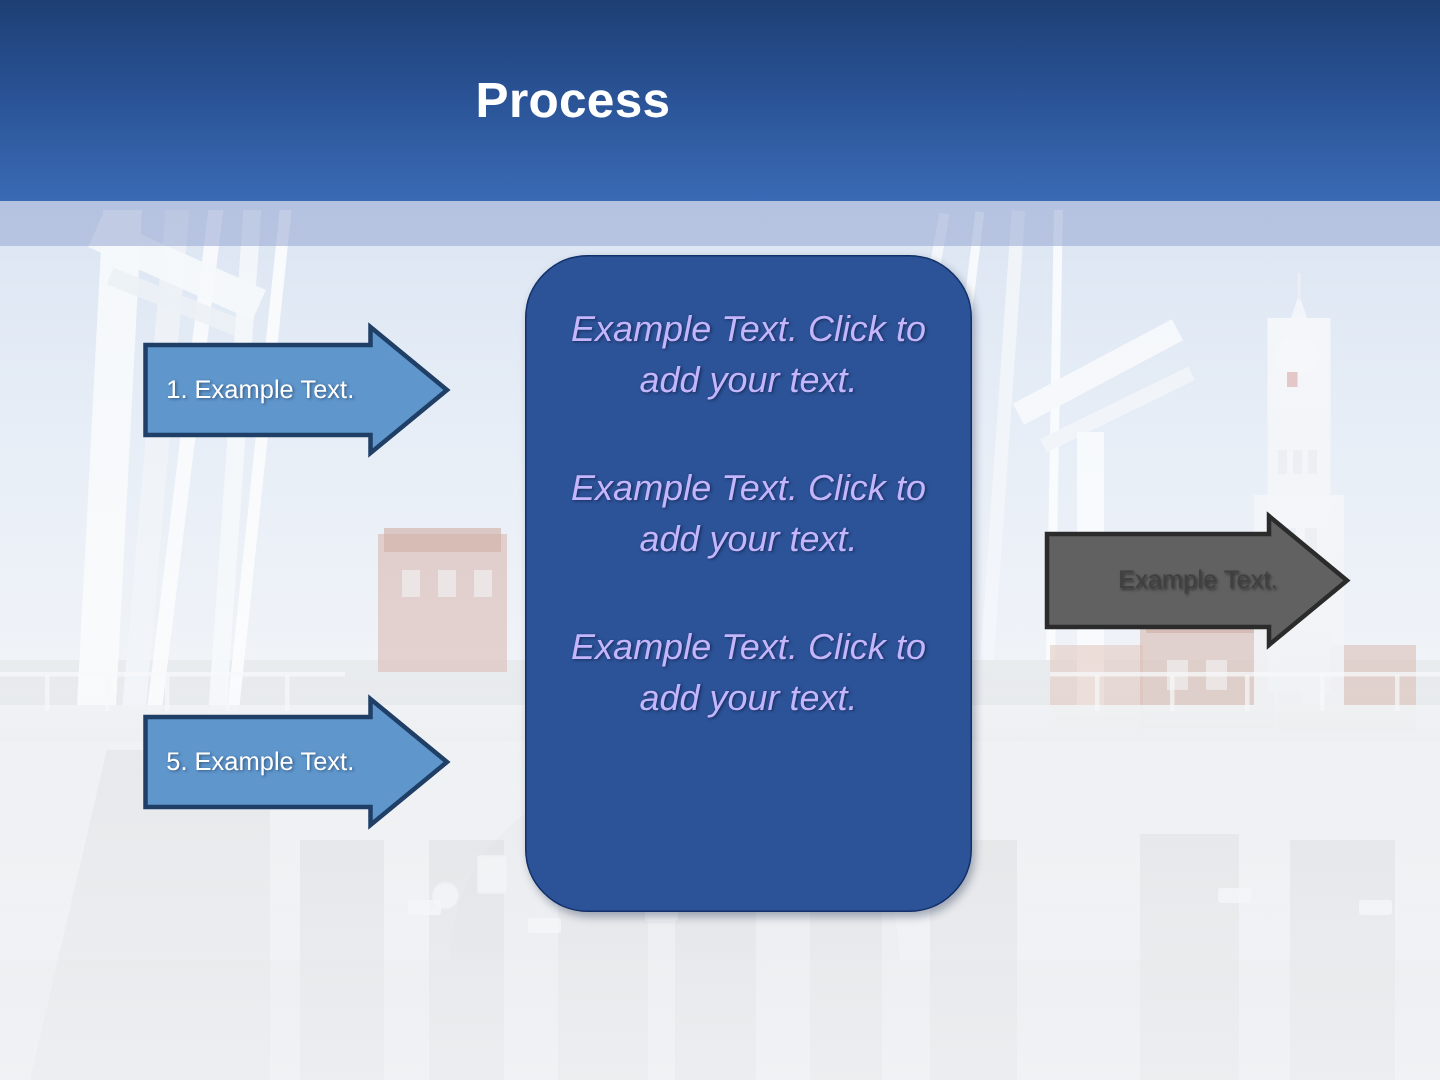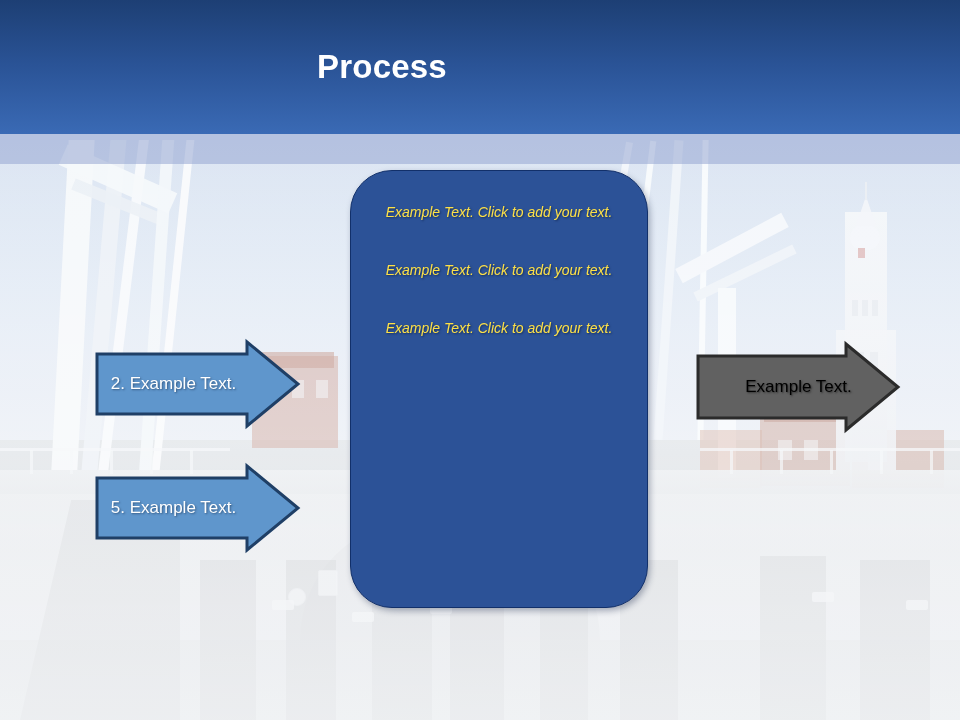--- a/index.html
+++ b/index.html
@@ -129,29 +129,29 @@
   .a1{left:95px;top:216px;width:205px;height:88px;}
   .a2{left:95px;top:340px;width:205px;height:88px;}
   .a3{left:95px;top:464px;width:205px;height:88px;}
 
   
   .center-box{position:absolute;left:350px;top:170px;width:298px;height:438px;
     background:#2c5297;border:1.5px solid #12306a;border-radius:42px;
     box-shadow:2px 3px 6px rgba(20,35,70,.35);
     display:flex;flex-direction:column;justify-content:flex-start;
     padding-top:32px;box-sizing:border-box;}
-  .cb-block{color:#fde047;font-style:italic;font-size:14px;line-height:1.42;
+  .cb-block{color:#c4b5fd;font-style:italic;font-size:24px;line-height:1.42;
     text-align:center;padding:0 26px;text-shadow:1px 1px 2px rgba(10,25,55,.6);}
   .cb-gap{height:38px;}
 
   
   .gray-arrow{position:absolute;left:696px;top:342px;width:204px;height:90px;}
   .gray-arrow .lbl{position:absolute;left:0;top:0;width:100%;height:100%;
     display:flex;align-items:center;justify-content:center;
-    color:#000000;font-size:17px;padding-right:46px;box-sizing:border-box;
+    color:#404040;font-size:17px;padding-right:46px;box-sizing:border-box;
     text-shadow:1px 1px 2px rgba(0,0,0,.5);padding-left:47px;}
   .gray-arrow svg{position:absolute;left:0;top:0;overflow:visible;}
 </style>
 </head>
 <body>
 
 <div class="slide">
 
   <div class="bg">
     <div class="bg-sky"></div>
@@ -236,27 +236,27 @@
     <div class="fog"></div>
     <div class="bg-haze"></div>
   </div>
 
   <div class="header"></div>
   <div class="title">
     <span class="t-bold">Process</span>
   </div>
   <div class="band"></div>
 
-
-  <div class="arrow a2">
+  <div class="arrow a1">
     <svg width="205" height="88" viewBox="0 0 205 88">
       <polygon points="2,14 152,14 152,2 203,44 152,86 152,74 2,74" fill="#5f96cc" stroke="#1f3f66" stroke-width="3" stroke-linejoin="miter"></polygon>
     </svg>
-    <div class="lbl">2. Example Text.</div>
-  </div>
+    <div class="lbl">1. Example Text.</div>
+  </div>
+
 
   <div class="arrow a3">
     <svg width="205" height="88" viewBox="0 0 205 88">
       <polygon points="2,14 152,14 152,2 203,44 152,86 152,74 2,74" fill="#5f96cc" stroke="#1f3f66" stroke-width="3" stroke-linejoin="miter"></polygon>
     </svg>
     <div class="lbl">5. Example Text.</div>
   </div>
 
   <div class="center-box">
     <div class="cb-block">Example Text. Click  to add your text.</div>

